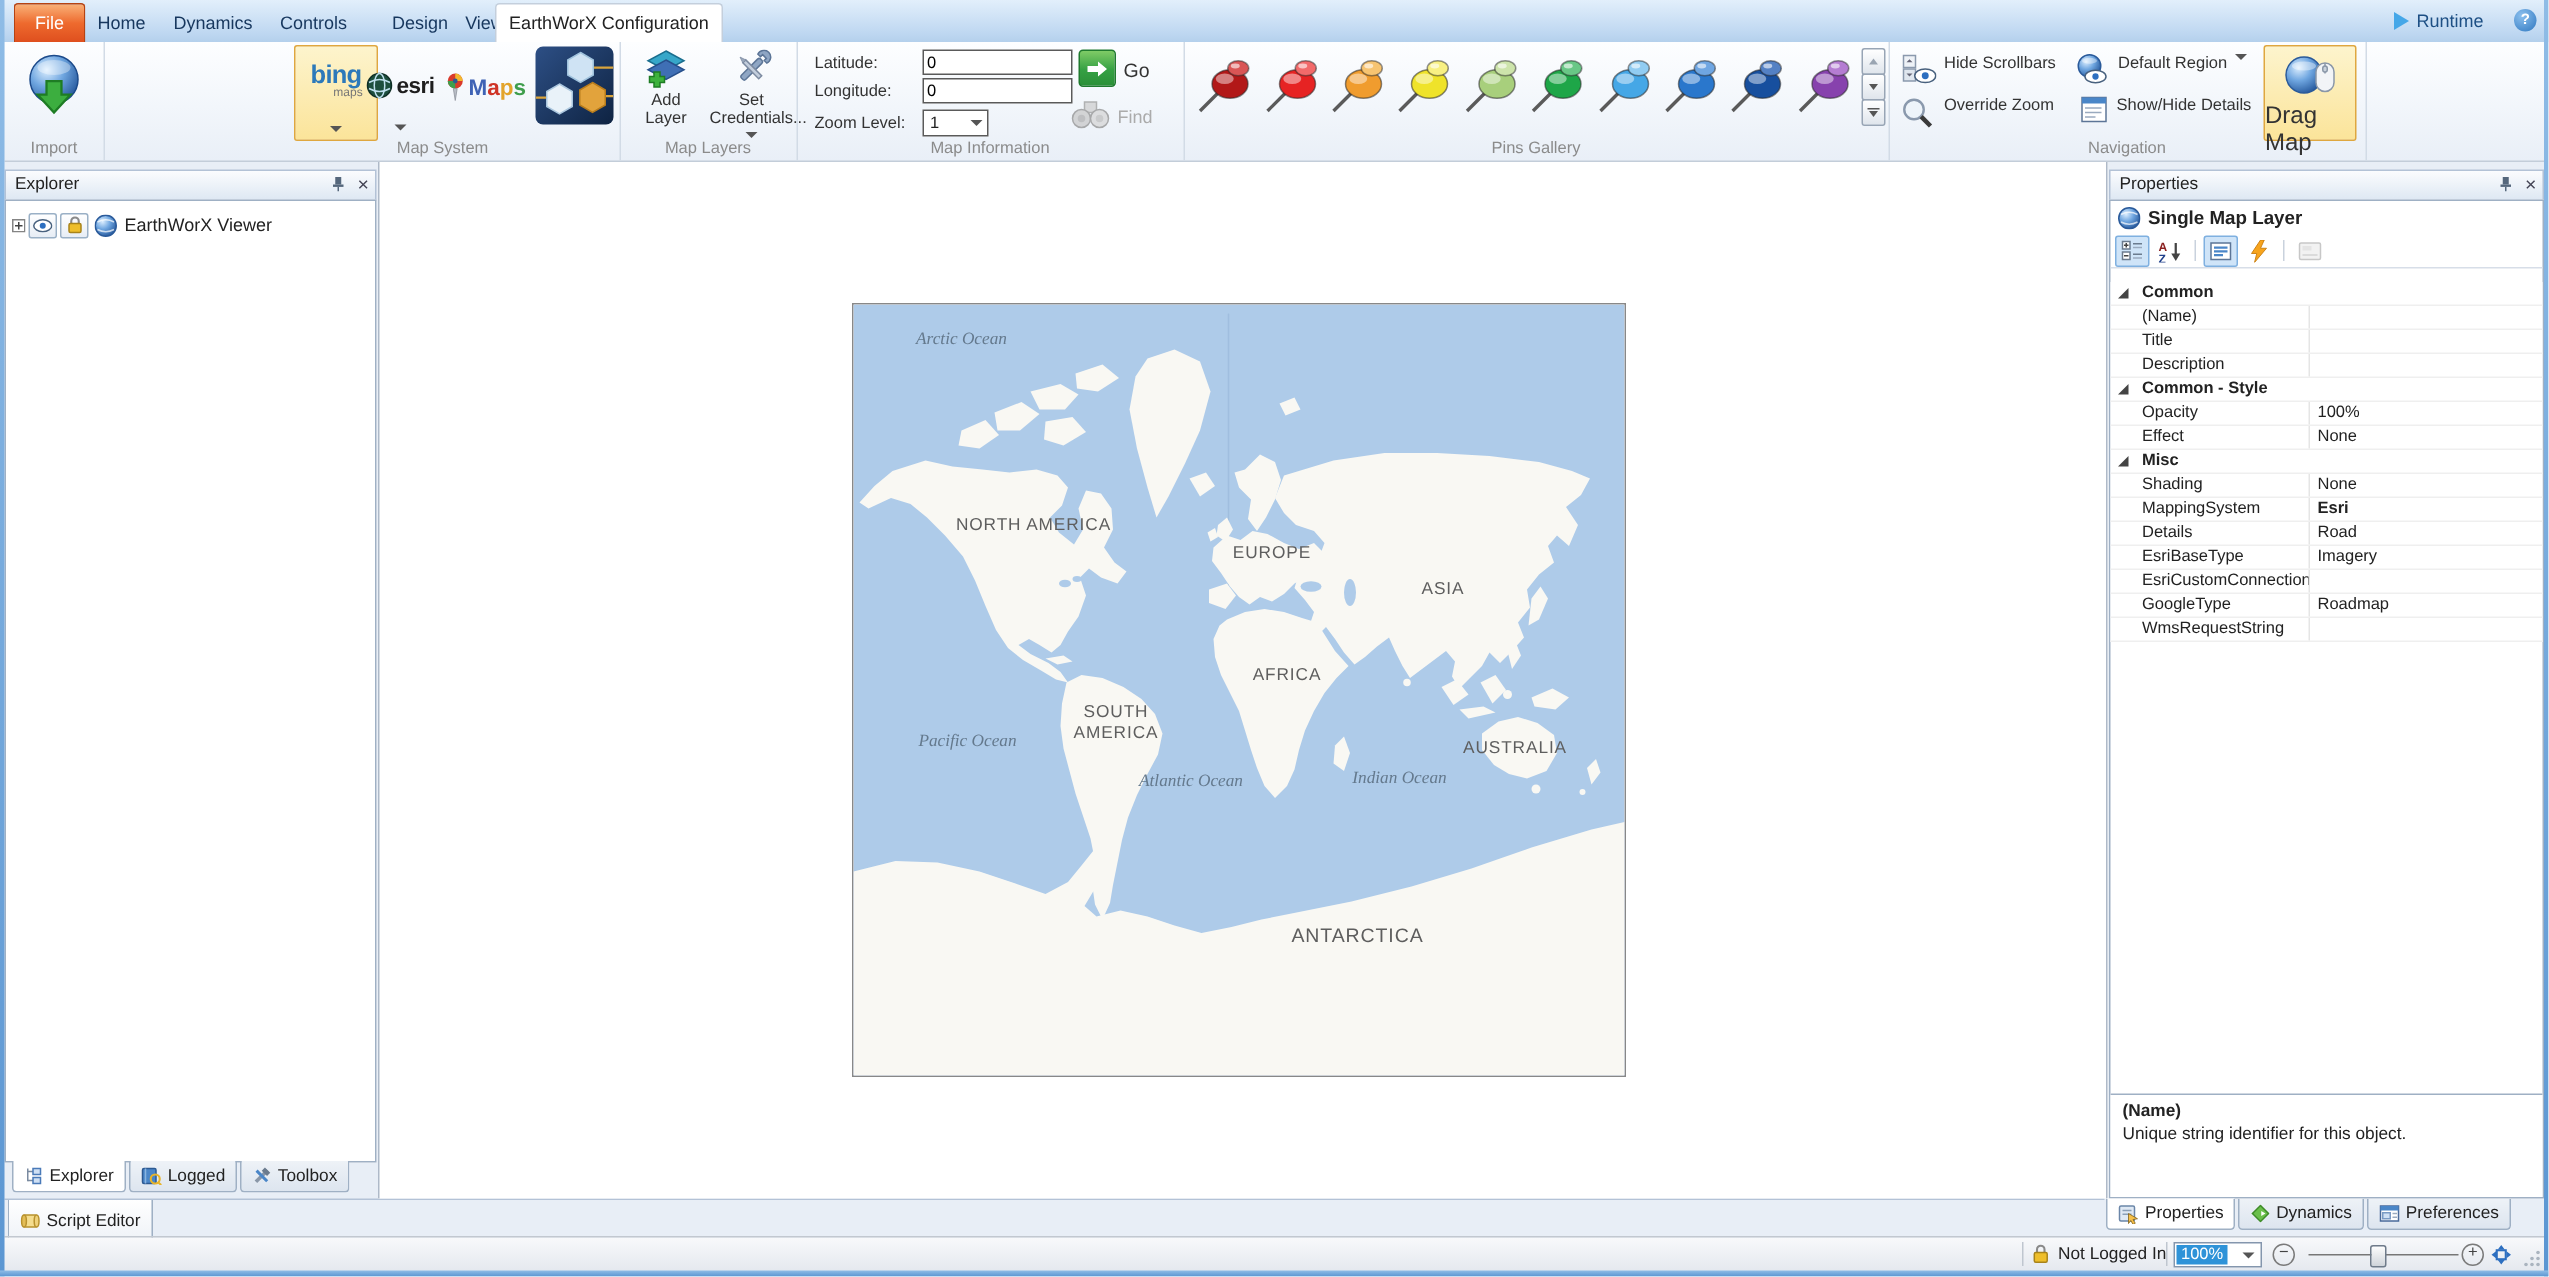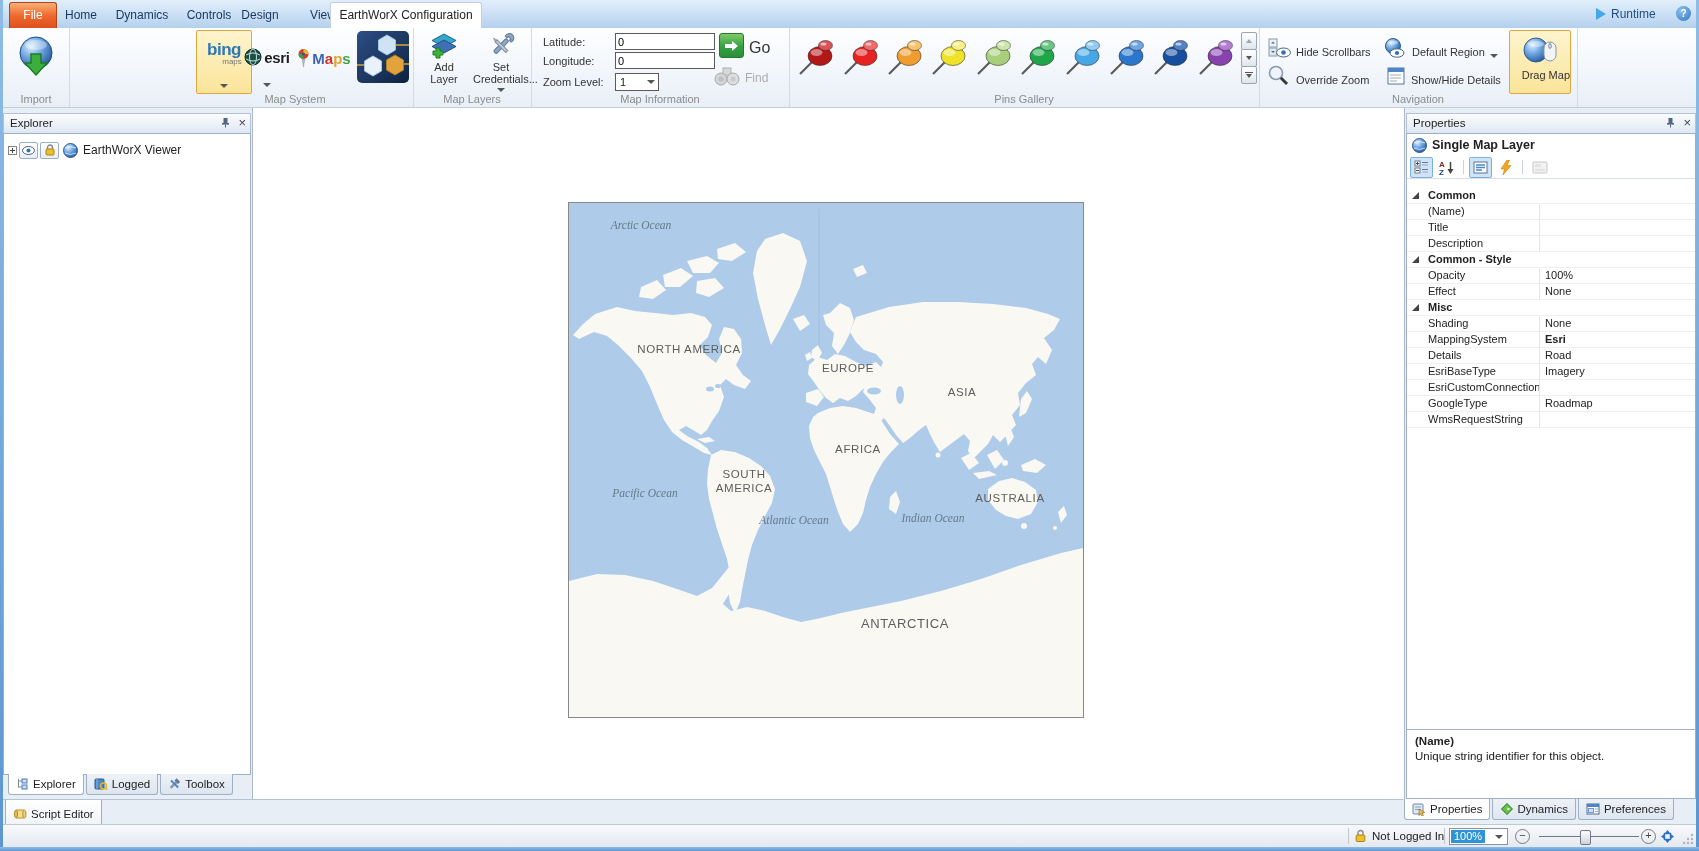--- a/index.html
+++ b/index.html
@@ -16,21 +16,21 @@
 
   
   .tabrow{position:absolute;left:0;top:0;width:1699px;height:28px;
           background:linear-gradient(#e2effb,#bed7f1 80%,#b4d0ec)}
   .tab-file{position:absolute;left:9px;top:2px;width:46px;height:25px;
             background:linear-gradient(#f9b077,#ee6a2e 50%,#df4f1e);
             border:1px solid #b54313;border-bottom:none;border-radius:3px 3px 0 0;
             color:#fff;text-align:center;line-height:24px;font-size:12px;cursor:default}
   .rtab{position:absolute;top:2px;height:26px;line-height:26px;font-size:12px;color:#17375e;text-align:center}
   .t0{left:56px;width:50px}.t1{left:110px;width:64px}.t2{left:178px;width:62px}
-  .t3{left:232px;width:56px}.t4{left:302px;width:42px}
+  .t3{left:252px;width:56px}.t4{left:302px;width:42px}
   .rtab-active{position:absolute;left:330px;top:2px;width:150px;height:26px;background:#fff;
             border:1px solid #c4cfdc;border-bottom:none;border-radius:3px 3px 0 0;
             line-height:25px;font-size:12px;color:#222;text-align:center}
   .runtime{position:absolute;left:1596px;top:5px;height:18px;color:#1d4f84;font-size:12px;
            display:flex;align-items:center;gap:5px}
   .play-icon{width:0;height:0;border-left:10px solid #45a7e8;border-top:6px solid transparent;border-bottom:6px solid transparent}
   .helpbtn{position:absolute;left:1676px;top:6px;width:15px;height:15px;border-radius:50%;
            background:radial-gradient(circle at 35% 30%,#8cc0ee,#2e77c0);color:#fff;font-size:10px;
            font-weight:bold;text-align:center;line-height:15px}
 
@@ -71,35 +71,35 @@
 
   .mi-label{position:absolute;left:12px;font-size:11px;color:#333}
   .mi-input{position:absolute;left:84px;width:94px;height:13px;border:1px solid #5a5a5a;
             font-size:11px;padding:1px 2px;font-family:"Liberation Sans",sans-serif}
   .mi-combo{position:absolute;left:84px;top:45px;width:38px;height:16px;border:1px solid #5a5a5a;
             background:#fff;font-size:11px;line-height:16px;padding-left:4px}
   .mi-combo .caret{position:absolute;right:3px;top:6px}
   .gobtn{position:absolute;left:188px;top:5px;width:23px;height:23px;border-radius:3px;
          background:linear-gradient(#7fcb66,#35a043 55%,#2b9038);border:1px solid #1f7a2e;
          display:flex;align-items:center;justify-content:center}
-  .go-label{position:absolute;left:218px;top:11px;font-size:16px;color:#333}
+  .go-label{position:absolute;left:218px;top:11px;font-size:13px;color:#333}
   .findbtn{position:absolute;left:182px;top:37px}
   .find-label{position:absolute;left:214px;top:43px;font-size:12px;color:#ababab}
 
   #pins-row{position:absolute;left:6px;top:3px;width:444px;height:54px;display:flex}
   .pin-slot{width:44.5px;height:54px;display:flex;align-items:center;justify-content:center}
   .gal-sb{position:absolute;left:452px;top:4px;width:16px;height:54px}
   .gal-btn{position:absolute;left:0;width:14px;height:16px;background:linear-gradient(#ffffff,#dfe5ec);
            border:1px solid #98a5b5;border-radius:2px;display:flex;align-items:center;justify-content:center;flex-direction:column}
   .tri-up{width:0;height:0;border-left:3.5px solid transparent;border-right:3.5px solid transparent;border-bottom:4px solid #9aa5b2}
   .tri-dn{width:0;height:0;border-left:3.5px solid transparent;border-right:3.5px solid transparent;border-top:4px solid #555}
   .gal-bar{width:8px;height:1.5px;background:#555;margin-bottom:1px}
 
-  .nav-item{position:absolute;font-size:11px;color:#333;display:flex;align-items:flex-end;gap:5px;height:22px}
-  .dragmap{position:absolute;left:250px;top:2px;width:60px;height:62px;text-align:right;font-size:11px;color:#333}
+  .nav-item{position:absolute;font-size:11px;color:#333;display:flex;align-items:flex-start;gap:5px;height:22px}
+  .dragmap{position:absolute;left:250px;top:2px;width:60px;height:62px;text-align:left;font-size:16px;color:#333}
   .dragmap .dm-ic{display:flex;justify-content:center;padding-top:4px}
   .dragmap .dm-tx{margin-top:2px}
 
   
   .panel-header{position:absolute;height:19px;background:linear-gradient(#fbfcfe,#dee8f3);
                 border:1px solid #b3c2d6;font-size:11.5px;color:#222;line-height:18px;padding-left:6px}
   .exp-header{left:3px;top:113px;width:240px}
   .prop-header{left:1406px;top:113px;width:282px}
   .hdr-ctrls{position:absolute;right:4px;top:2px;display:flex;gap:8px;align-items:center}
   .hdr-close{font-size:13px;line-height:13px;color:#445}

